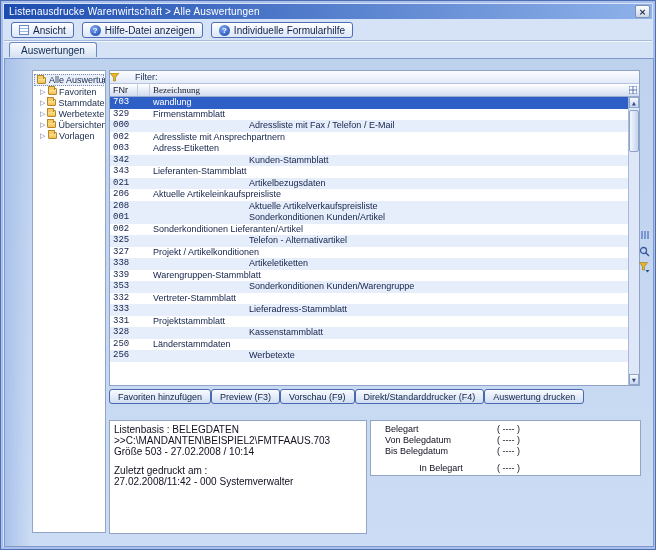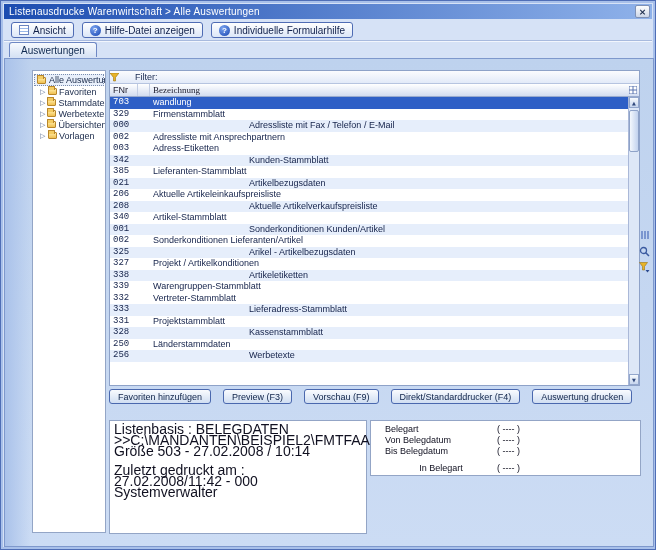--- a/index.html
+++ b/index.html
@@ -91,27 +91,27 @@
   .sb-thumb { position:absolute; left:0; right:0; top:2px; height:42px;
     background:linear-gradient(to right,#f4f8fd,#c2d2ee); border:1px solid #8ea2c8; border-radius:2px; }
 
   
   .side-icons { position:absolute; right:2px; top:170px; width:13px;
     display:flex; flex-direction:column; gap:4px; align-items:center; }
   .si { width:12px; height:12px; display:flex; align-items:center; justify-content:center;
     background:transparent; border:none; padding:0; }
 
   
-  .actions { position:absolute; left:104px; top:330px; display:flex; gap:12px; }
+  .actions { position:absolute; left:104px; top:330px; display:flex; gap:0; }
   .act-btn { height:15px; padding:0 8px; font-family:inherit; font-size:9px; color:#0e2248;
     background:linear-gradient(#f9fbfe,#d0def2); border:1px solid #4a68ae; border-radius:3px; }
 
   
   .details-panel { position:absolute; left:104px; top:361px; width:258px; height:114px;
-    background:#fff; border:1px solid #93a5c6; font-size:14px; color:#101020;
+    background:#fff; border:1px solid #93a5c6; font-size:10px; color:#101020;
     padding:3px 4px; line-height:11px; }
   .details-gap { height:8px; }
   .beleg-panel { position:absolute; left:365px; top:361px; width:271px; height:56px;
     background:#fff; border:1px solid #93a5c6; font-size:9px; color:#101020; padding:3px 14px; }
   .beleg-row { display:flex; line-height:11px; }
   .beleg-row .bl { width:112px; }
   .beleg-row.gap { margin-top:6px;text-align:center; }
 </style>
 </head>
 <body>
@@ -224,73 +224,73 @@
               <span class="r-fnr">003</span>
               <span class="r-ico"></span>
               <span class="r-name">Adress-Etiketten</span>
             </div>
             <div class="grid-row tint">
               <span class="r-fnr">342</span>
               <span class="r-ico"></span>
               <span class="r-name">Kunden-Stammblatt</span>
             </div>
             <div class="grid-row">
-              <span class="r-fnr">385</span>
+              <span class="r-fnr">343</span>
               <span class="r-ico"></span>
               <span class="r-name">Lieferanten-Stammblatt</span>
             </div>
             <div class="grid-row tint">
               <span class="r-fnr">021</span>
               <span class="r-ico"></span>
               <span class="r-name">Artikelbezugsdaten</span>
             </div>
             <div class="grid-row">
               <span class="r-fnr">206</span>
               <span class="r-ico"></span>
               <span class="r-name">Aktuelle Artikeleinkaufspreisliste</span>
             </div>
             <div class="grid-row tint">
               <span class="r-fnr">208</span>
               <span class="r-ico"></span>
               <span class="r-name">Aktuelle Artikelverkaufspreisliste</span>
             </div>
-            <div class="grid-row">
-              <span class="r-fnr">340</span>
-              <span class="r-ico"></span>
-              <span class="r-name">Artikel-Stammblatt</span>
-            </div>
             <div class="grid-row tint">
               <span class="r-fnr">001</span>
               <span class="r-ico"></span>
               <span class="r-name">Sonderkonditionen Kunden/Artikel</span>
             </div>
             <div class="grid-row">
               <span class="r-fnr">002</span>
               <span class="r-ico"></span>
               <span class="r-name">Sonderkonditionen Lieferanten/Artikel</span>
             </div>
             <div class="grid-row tint">
               <span class="r-fnr">325</span>
               <span class="r-ico"></span>
-              <span class="r-name">Arikel - Artikelbezugsdaten</span>
+              <span class="r-name">Telefon - Alternativartikel</span>
             </div>
             <div class="grid-row">
               <span class="r-fnr">327</span>
               <span class="r-ico"></span>
               <span class="r-name">Projekt / Artikelkonditionen</span>
             </div>
             <div class="grid-row tint">
               <span class="r-fnr">338</span>
               <span class="r-ico"></span>
               <span class="r-name">Artikeletiketten</span>
             </div>
             <div class="grid-row">
               <span class="r-fnr">339</span>
               <span class="r-ico"></span>
               <span class="r-name">Warengruppen-Stammblatt</span>
+            </div>
+            <div class="grid-row tint">
+              <span class="r-fnr">353</span>
+              <span class="r-ico"></span>
+              <span class="r-name">Sonderkonditionen Kunden/Warengruppe</span>
             </div>
             <div class="grid-row">
               <span class="r-fnr">332</span>
               <span class="r-ico"></span>
               <span class="r-name">Vertreter-Stammblatt</span>
             </div>
             <div class="grid-row tint">
               <span class="r-fnr">333</span>
               <span class="r-ico"></span>
               <span class="r-name">Lieferadress-Stammblatt</span>

